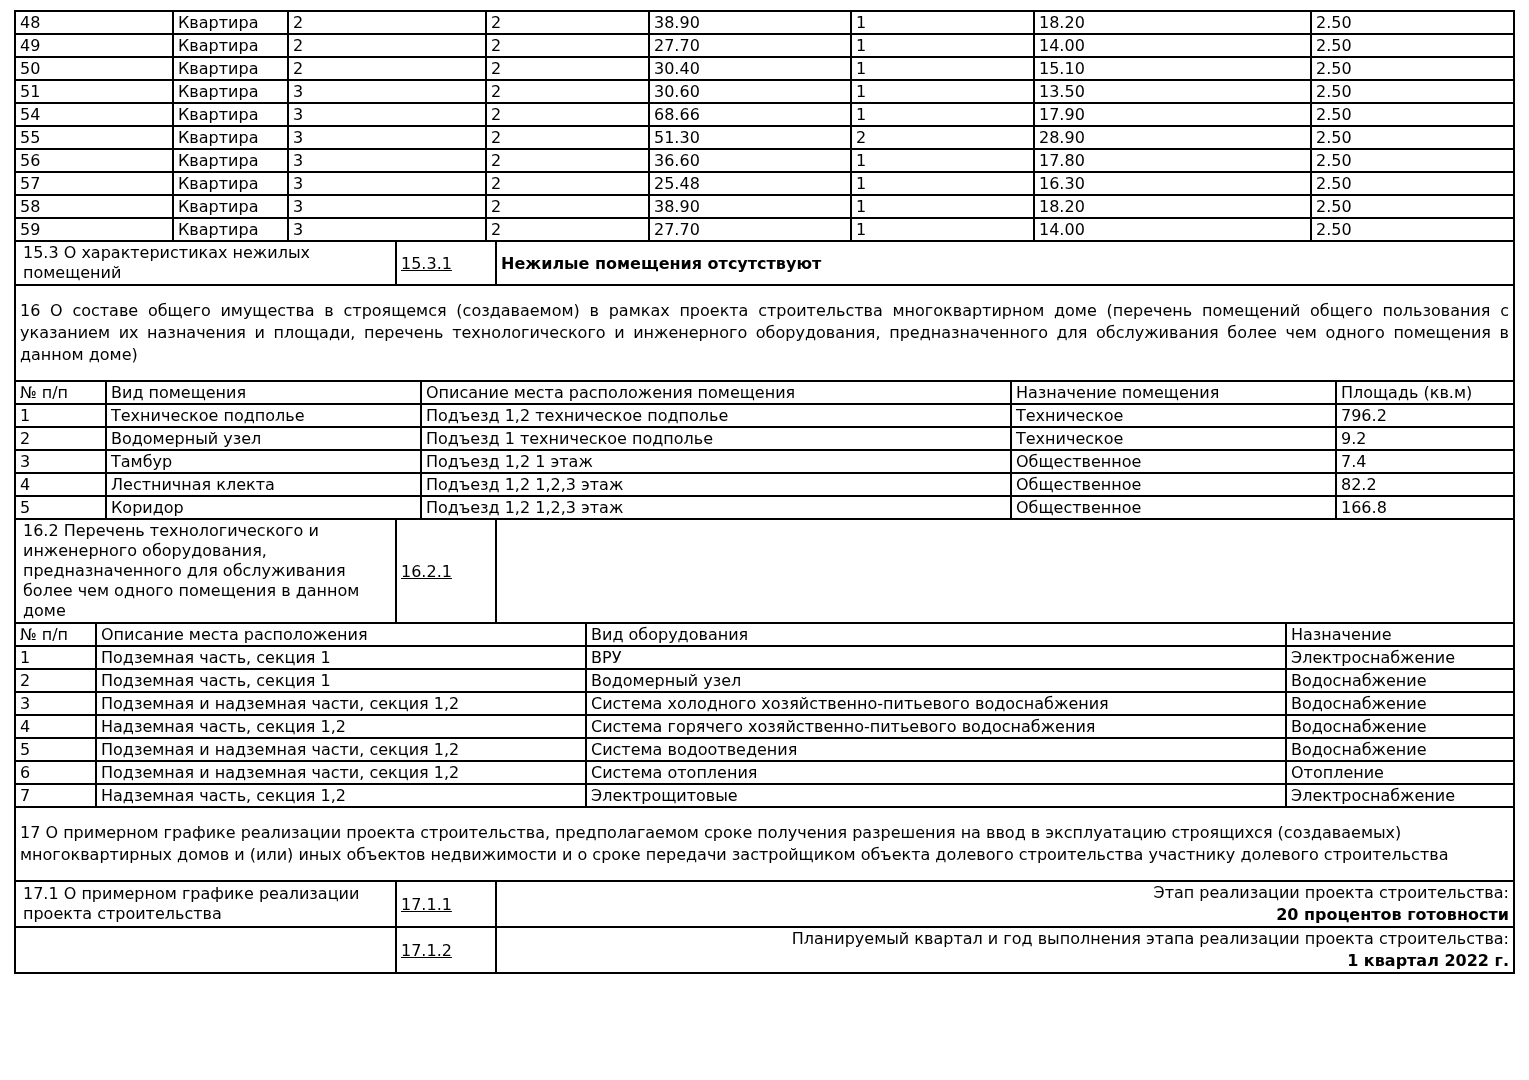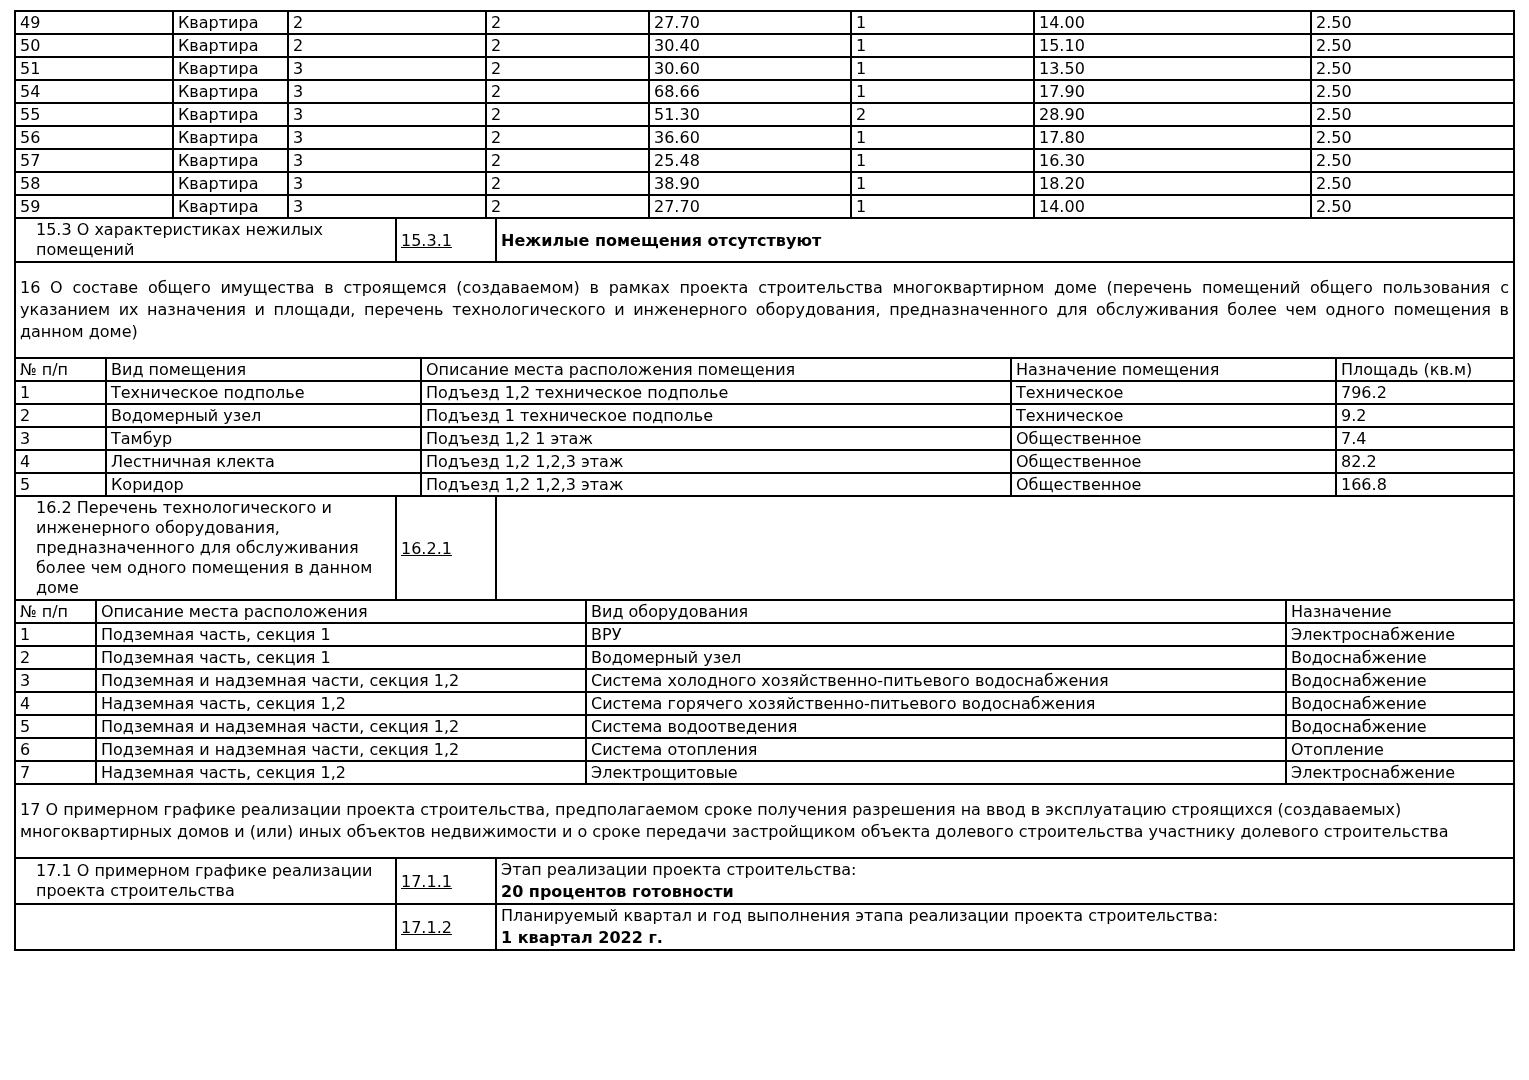--- a/index.html
+++ b/index.html
@@ -35,31 +35,31 @@
     padding: 0 4px;
     height: 21px;
     line-height: 21px;
     vertical-align: middle;
     overflow: hidden;
     white-space: nowrap;
   }
   td.wrap {
     white-space: normal;
     line-height: 20px;
-    padding: 1px 20px;
+    padding: 1px 7px;
   }
   .b { font-weight: bold; }
   .heading-cell {
     white-space: normal;
     line-height: 22px;
     padding: 14px 4px;
     height: auto;
   }
   .justify { text-align: justify; }
-  .two-line div { white-space: normal; line-height: 22px; }
+  .two-line div { white-space: normal; line-height: 22px; text-align: right; }
   .code-cell { vertical-align: middle; text-decoration: underline; }
 </style>
 </head>
 <body>
 
 <div class="page">
   <div class="doc">
 
     <table>
       <colgroup>
@@ -67,20 +67,30 @@
           <col style="width:115px">
           <col style="width:198px">
           <col style="width:163px">
         <col style="width:202px">
           <col style="width:183px">
           <col style="width:277px">
           <col style="width:203px">
       </colgroup>
       <tbody>
           <tr>
+            <td>48</td>
+            <td>Квартира</td>
+            <td>2</td>
+            <td>2</td>
+            <td>38.90</td>
+            <td>1</td>
+            <td>18.20</td>
+            <td>2.50</td>
+          </tr>
+          <tr>
             <td>49</td>
             <td>Квартира</td>
             <td>2</td>
             <td>2</td>
             <td>27.70</td>
             <td>1</td>
             <td>14.00</td>
             <td>2.50</td>
           </tr>
           <tr>

